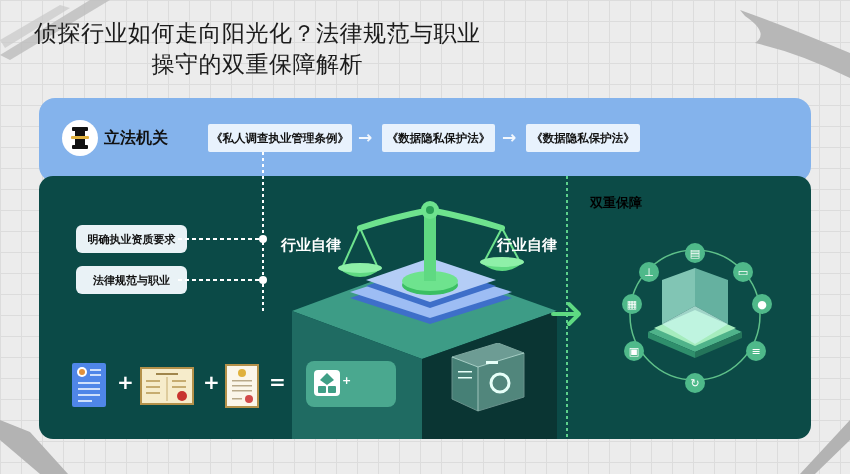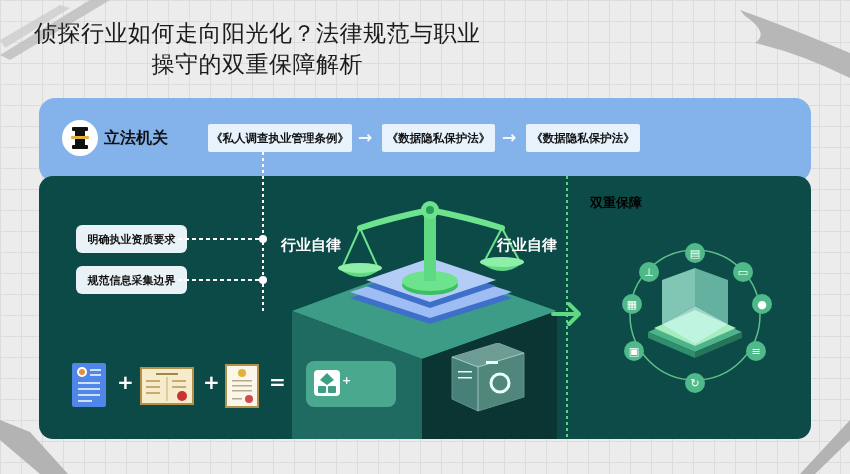--- a/index.html
+++ b/index.html
@@ -145,21 +145,21 @@
   <path d="M8 78 Q30 96 52 78 Z" fill="#5fd982"></path>
   <ellipse cx="30" cy="78" rx="22" ry="5" fill="#8ef0a8"></ellipse>
   <path d="M150 72 Q172 90 194 72 Z" fill="#5fd982"></path>
   <ellipse cx="172" cy="72" rx="22" ry="5" fill="#8ef0a8"></ellipse>
 </svg>
 
 <div class="side-chip" style="top:225px">
   <span>明确执业资质要求</span>
 </div>
 <div class="side-chip" style="top:266px">
-  <span>规范信息采集边界</span>
+  <span>法律规范与职业</span>
 </div>
 <div class="dash-h" style="left:178px;top:238px;width:84px"></div>
 <div class="dash-h" style="left:178px;top:279px;width:84px"></div>
 <div class="dash-v" style="left:262px;top:152px;width:2px;height:160px"></div>
 <div class="dot" style="left:259px;top:235px"></div>
 <div class="dot" style="left:259px;top:276px"></div>
 
 <div class="big-label" style="left:281px;top:236px">行业自律</div>
 <div class="big-label" style="left:497px;top:236px">行业自律</div>
 

